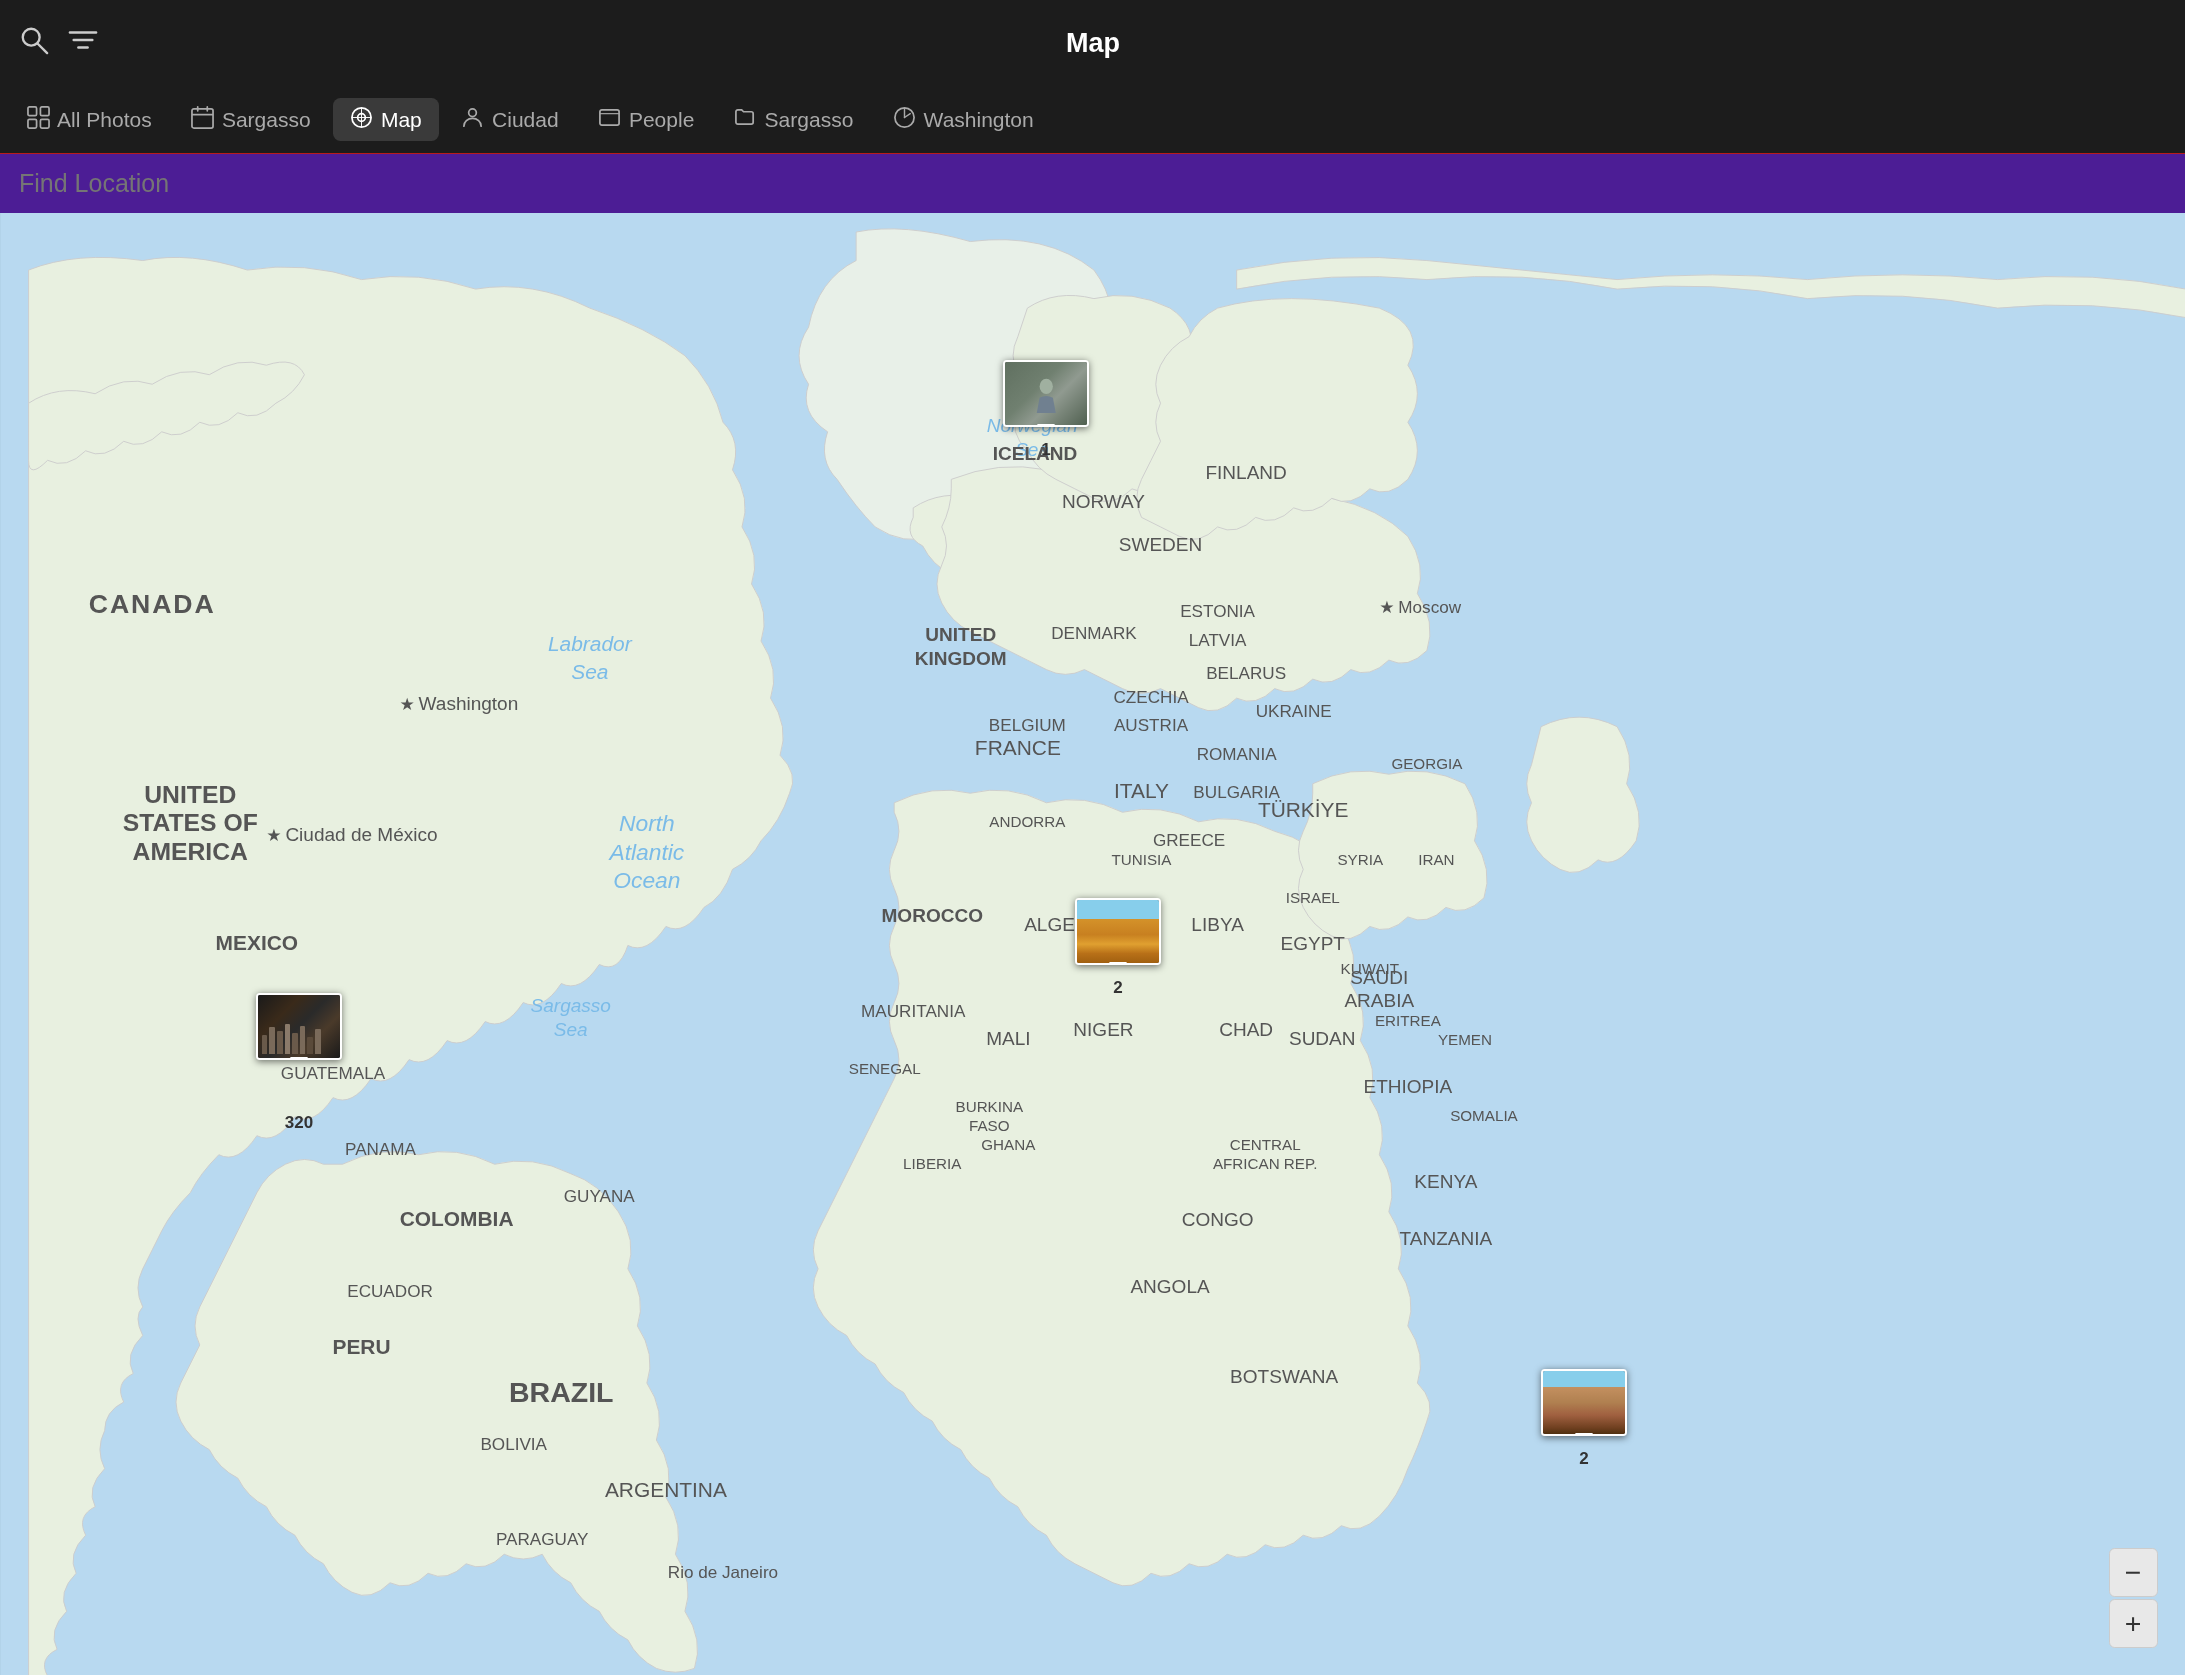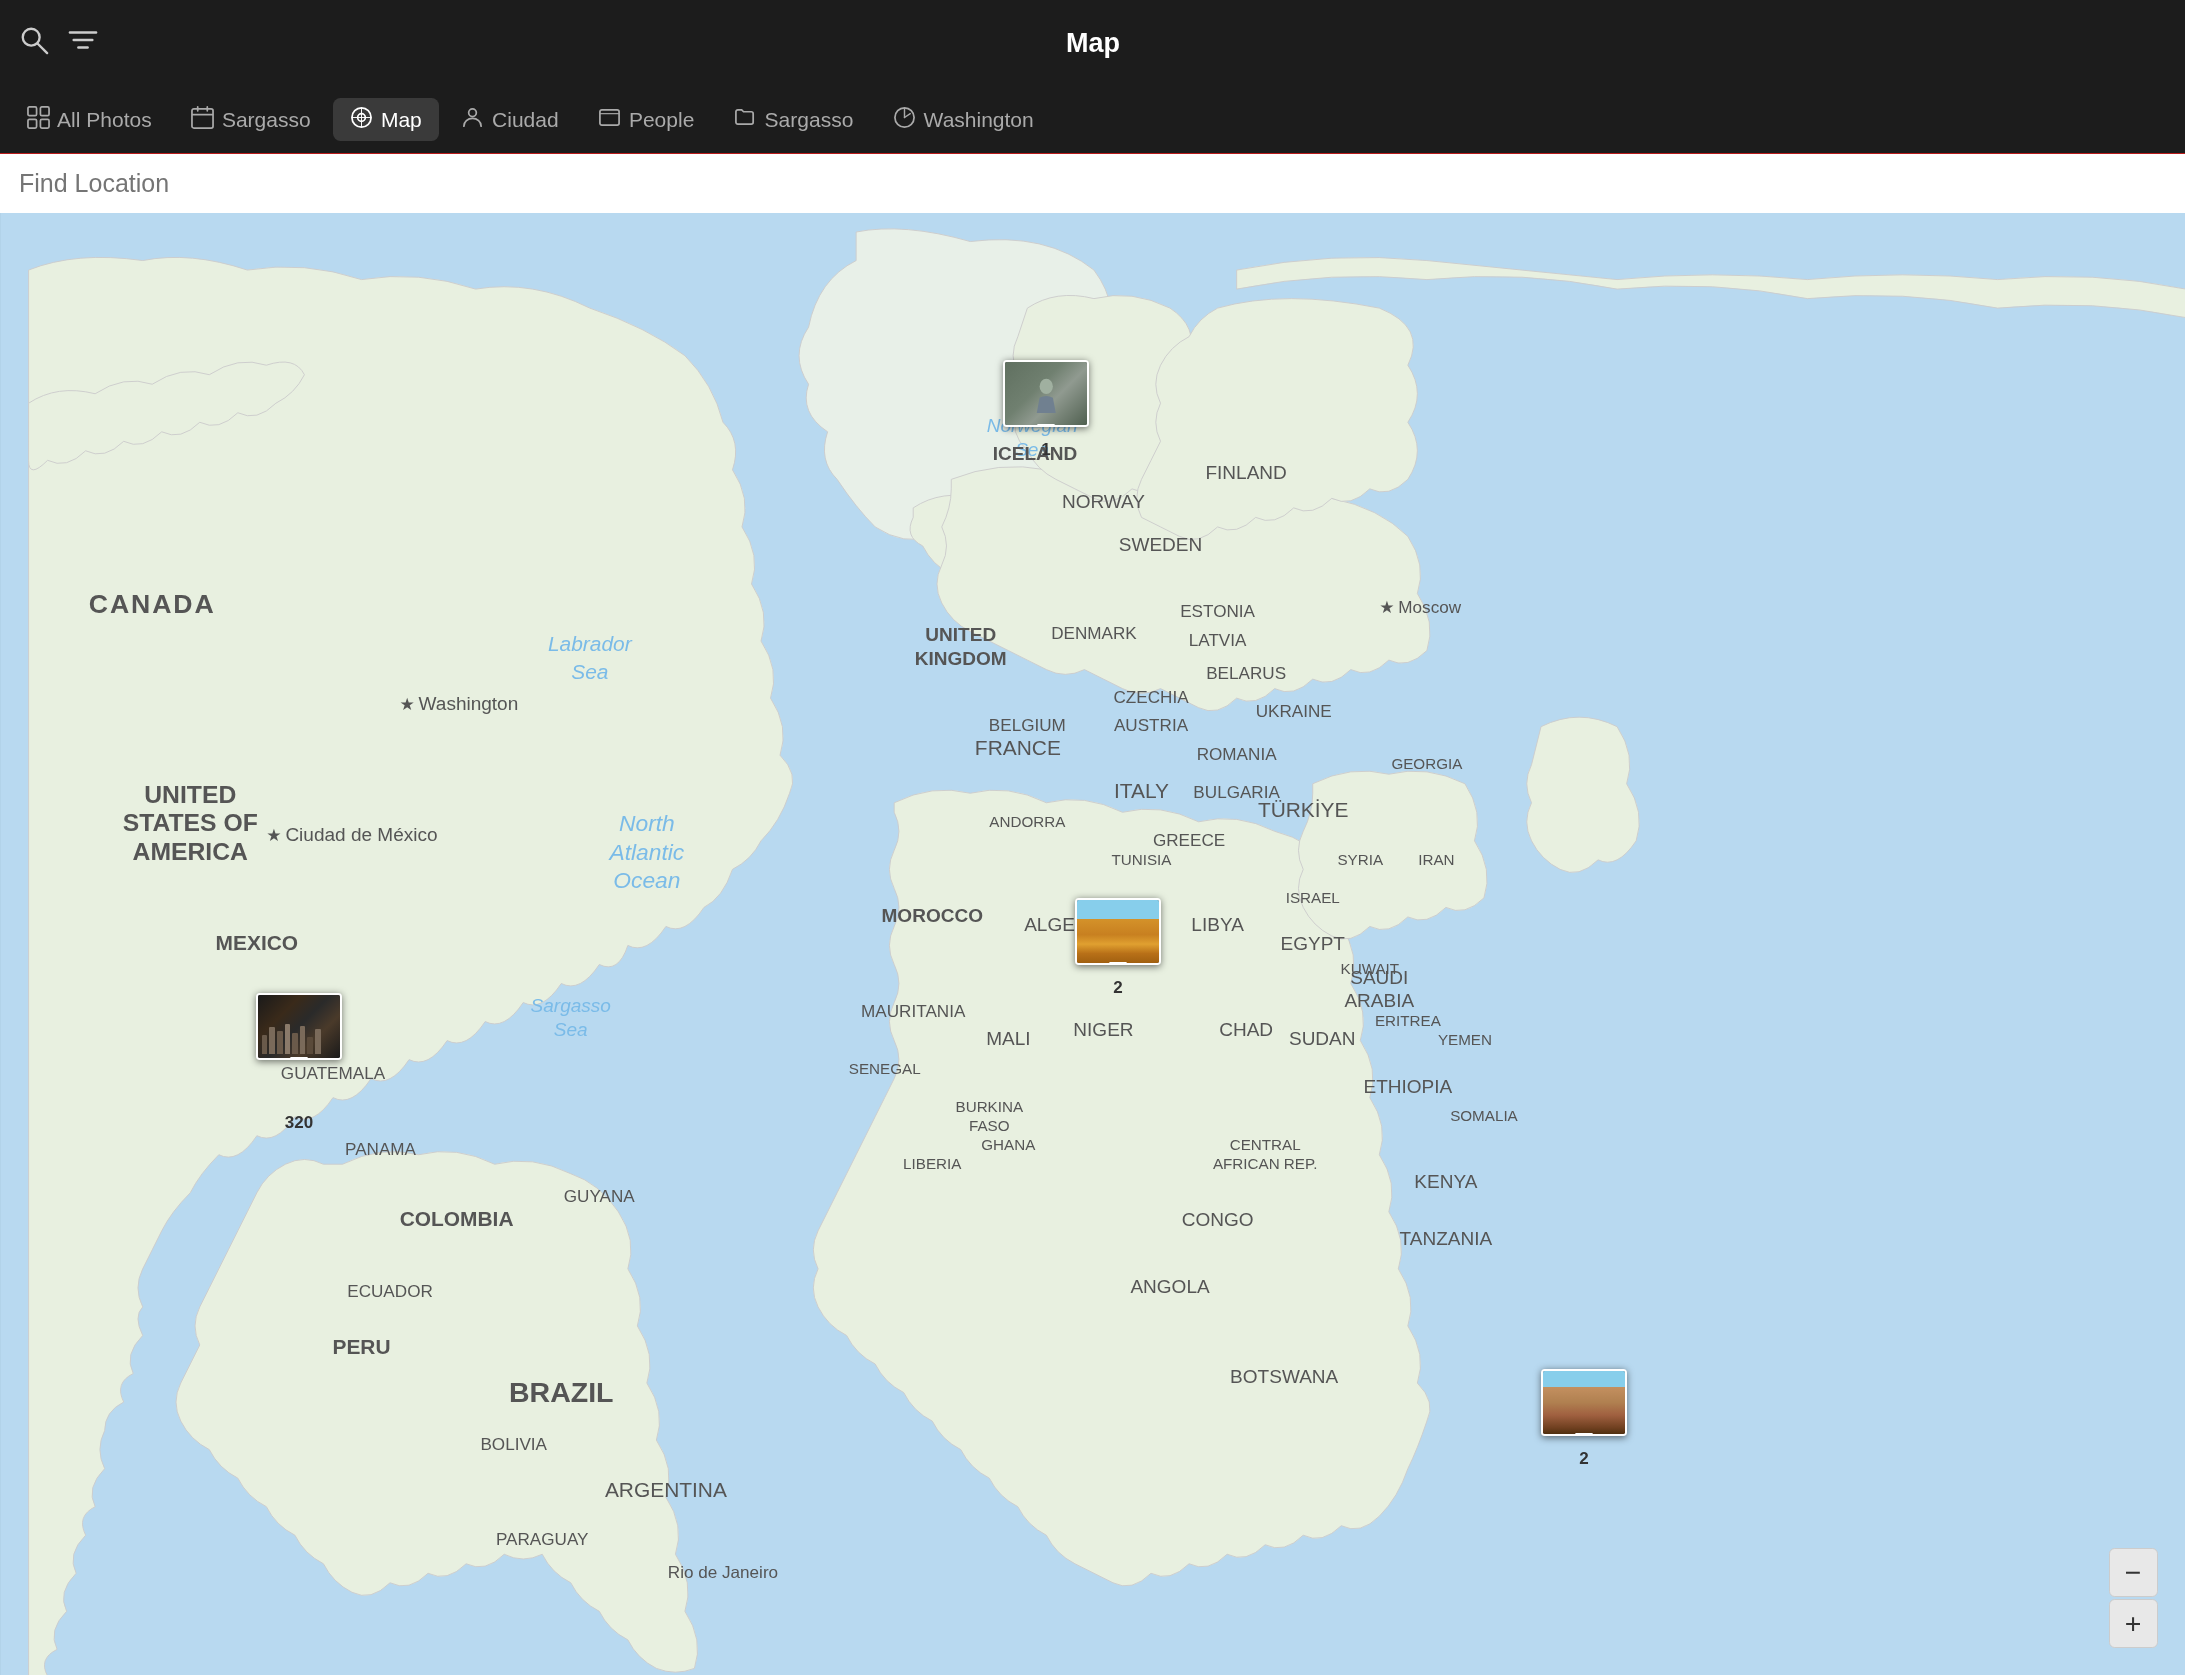--- a/index.html
+++ b/index.html
@@ -56,21 +56,21 @@
       transition: background 0.15s;
     }
     .nav-tab.active {
       background: #3a3a3a;
       color: #fff;
     }
     .nav-tab .tab-icon { font-size: 21px; }
 
     
     .search-bar-container {
-      background: #ffffff;
+      background: #4c1d95;
       padding: 9.5px 19px;
       display: flex;
       align-items: center;
       height: 59px;
       position: relative;
       z-index: 50;
     }
     .search-bar-container input {
       border: none;
       outline: none;

